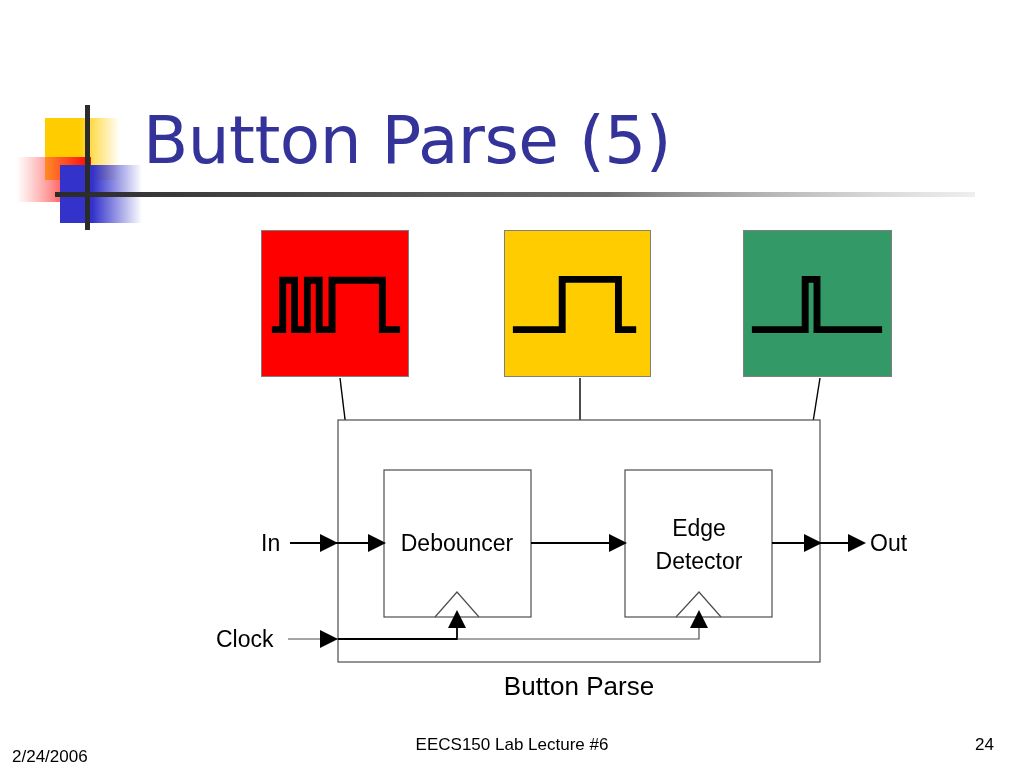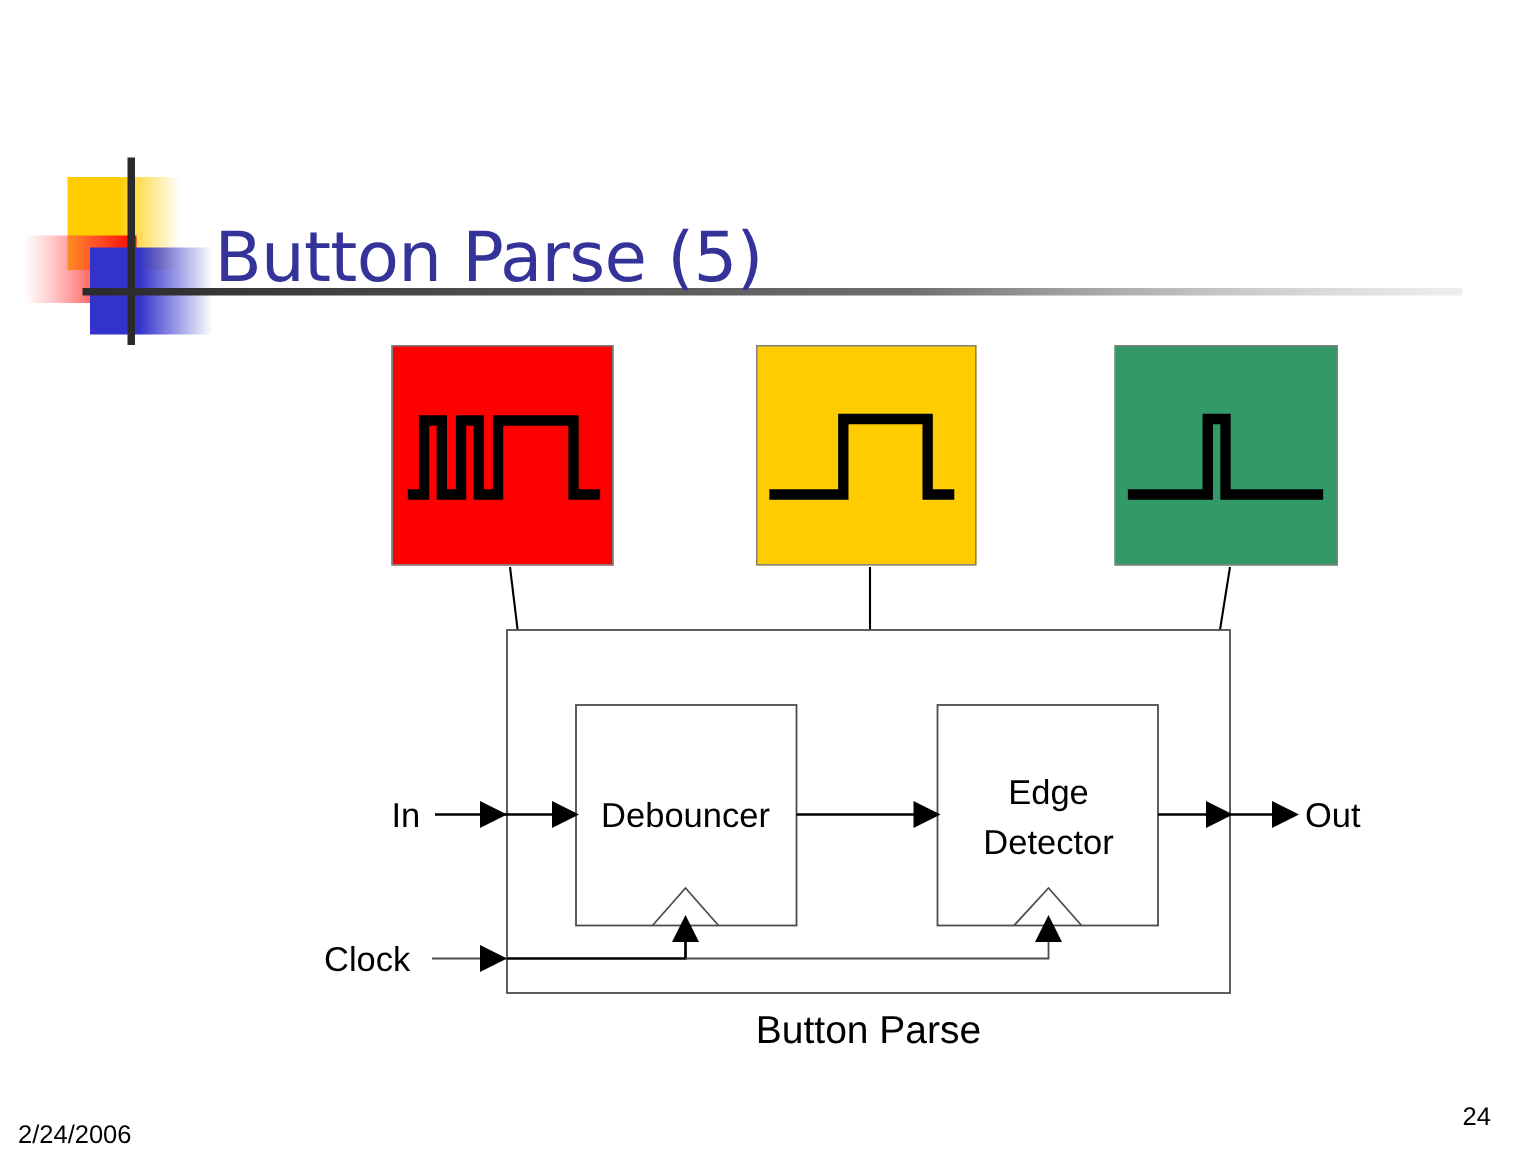--- a/index.html
+++ b/index.html
@@ -21,28 +21,27 @@
     left: 0;
     top: 95px;
     width: 980px;
     height: 135px;
     pointer-events: none;
   }
   #slide-title {
     position: absolute;
     left: 143px;
     top: 108px;
-    font-size: 46px;
+    font-size: 66px;
     line-height: 1.0;
     color: #333399;
     font-family: "DejaVu Sans", sans-serif;
     font-weight: 400;
     letter-spacing: -0.5px;
     white-space: nowrap;
-    margin-top: 40px;
   }
 
   
   .wave-card {
     position: absolute;
     border: 1px solid #7f7f7f;
     box-sizing: border-box;
   }
   #wave-card-bounce { left: 261px; top: 230px; width: 148px; height: 147px; background: #ff0000; }
   #wave-card-debounced { left: 504px; top: 230px; width: 147px; height: 147px; background: #ffcc00; }
@@ -205,14 +204,15 @@
   <polygon class="arrowhead" points="448,258 466,258 457,240"></polygon>
   <polyline class="wire-thin" points="457,269 699,269 699,252"></polyline>
   <polygon class="arrowhead" points="690,258 708,258 699,240"></polygon>
 
   <text class="caption-label" x="579" y="325" text-anchor="middle">Button Parse</text>
 </svg>
 </div>
 
 <div id="footer">
   <div class="footer-cell" id="footer-date">2/24/2006</div>
+  <div class="footer-cell" id="footer-center">EECS150 Lab Lecture #6</div>
   <div class="footer-cell" id="footer-page">24</div>
 </div>
 
 </body></html>

